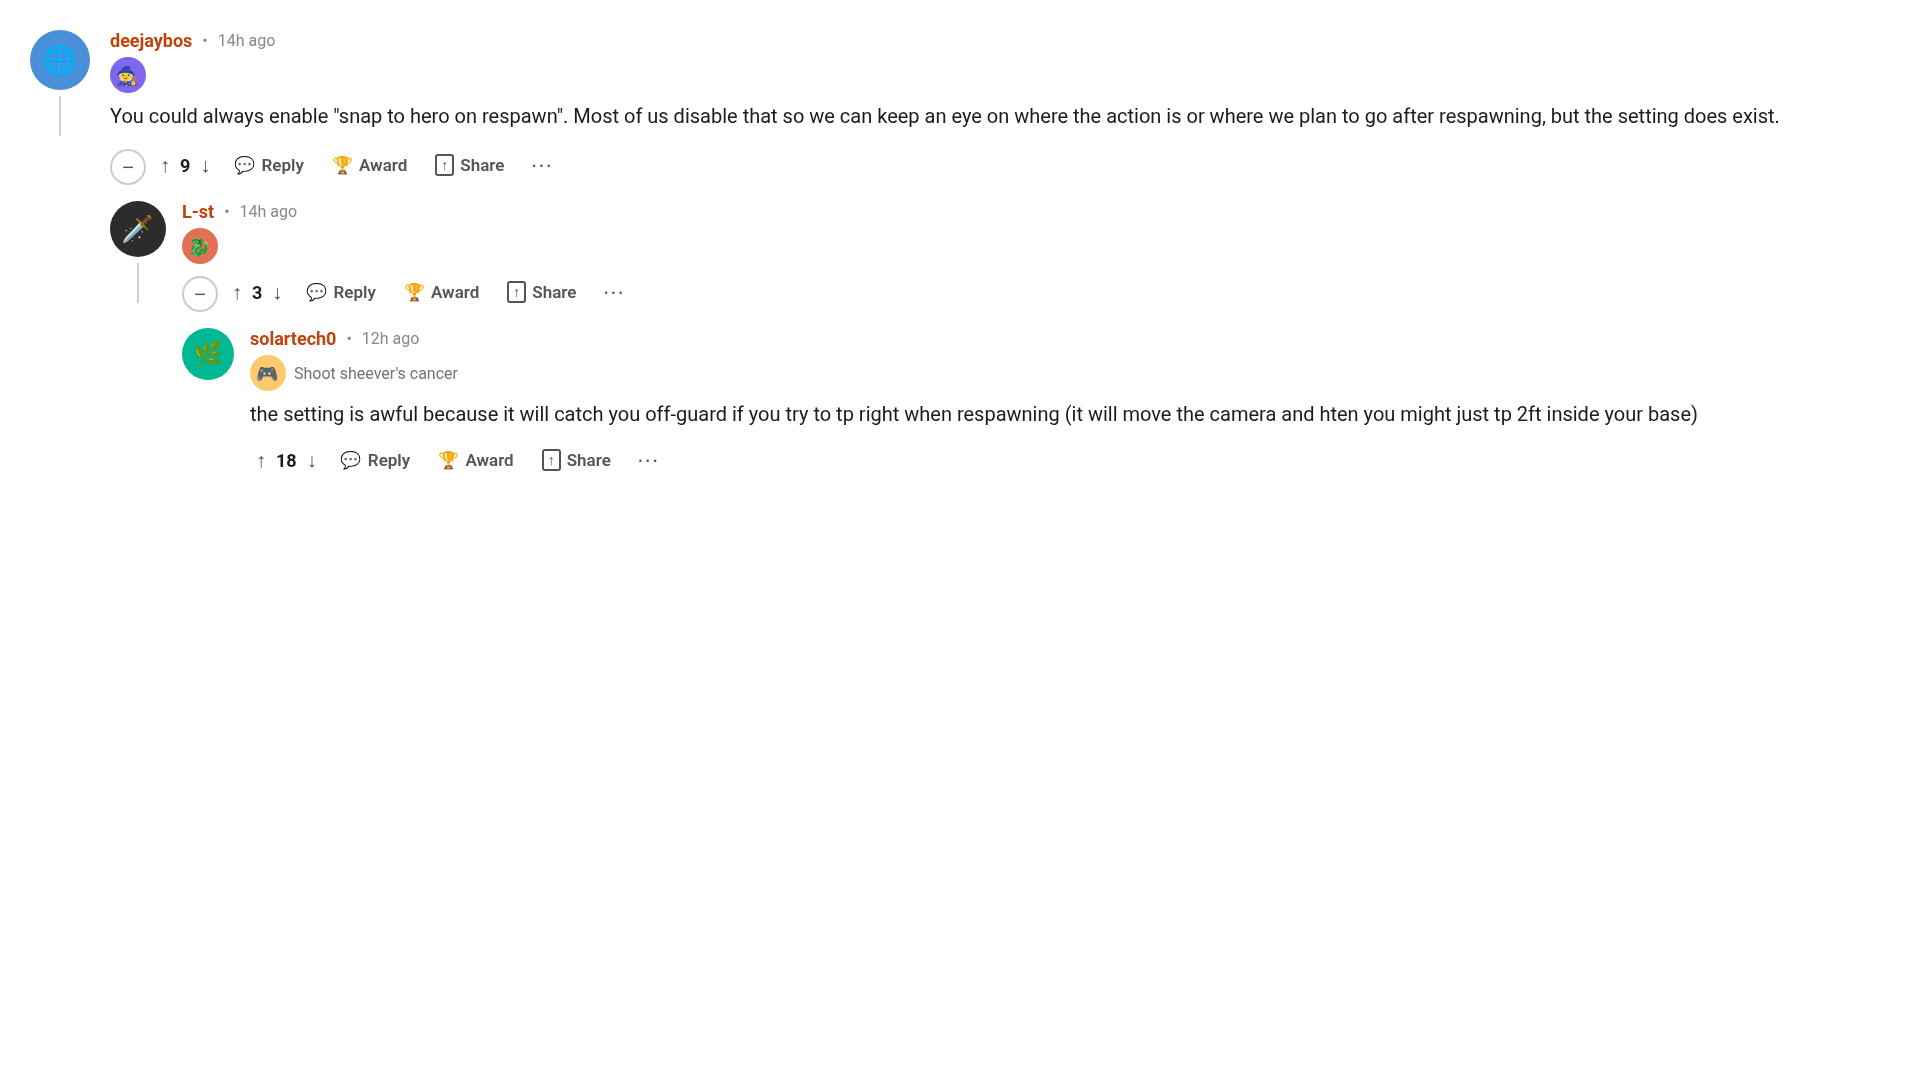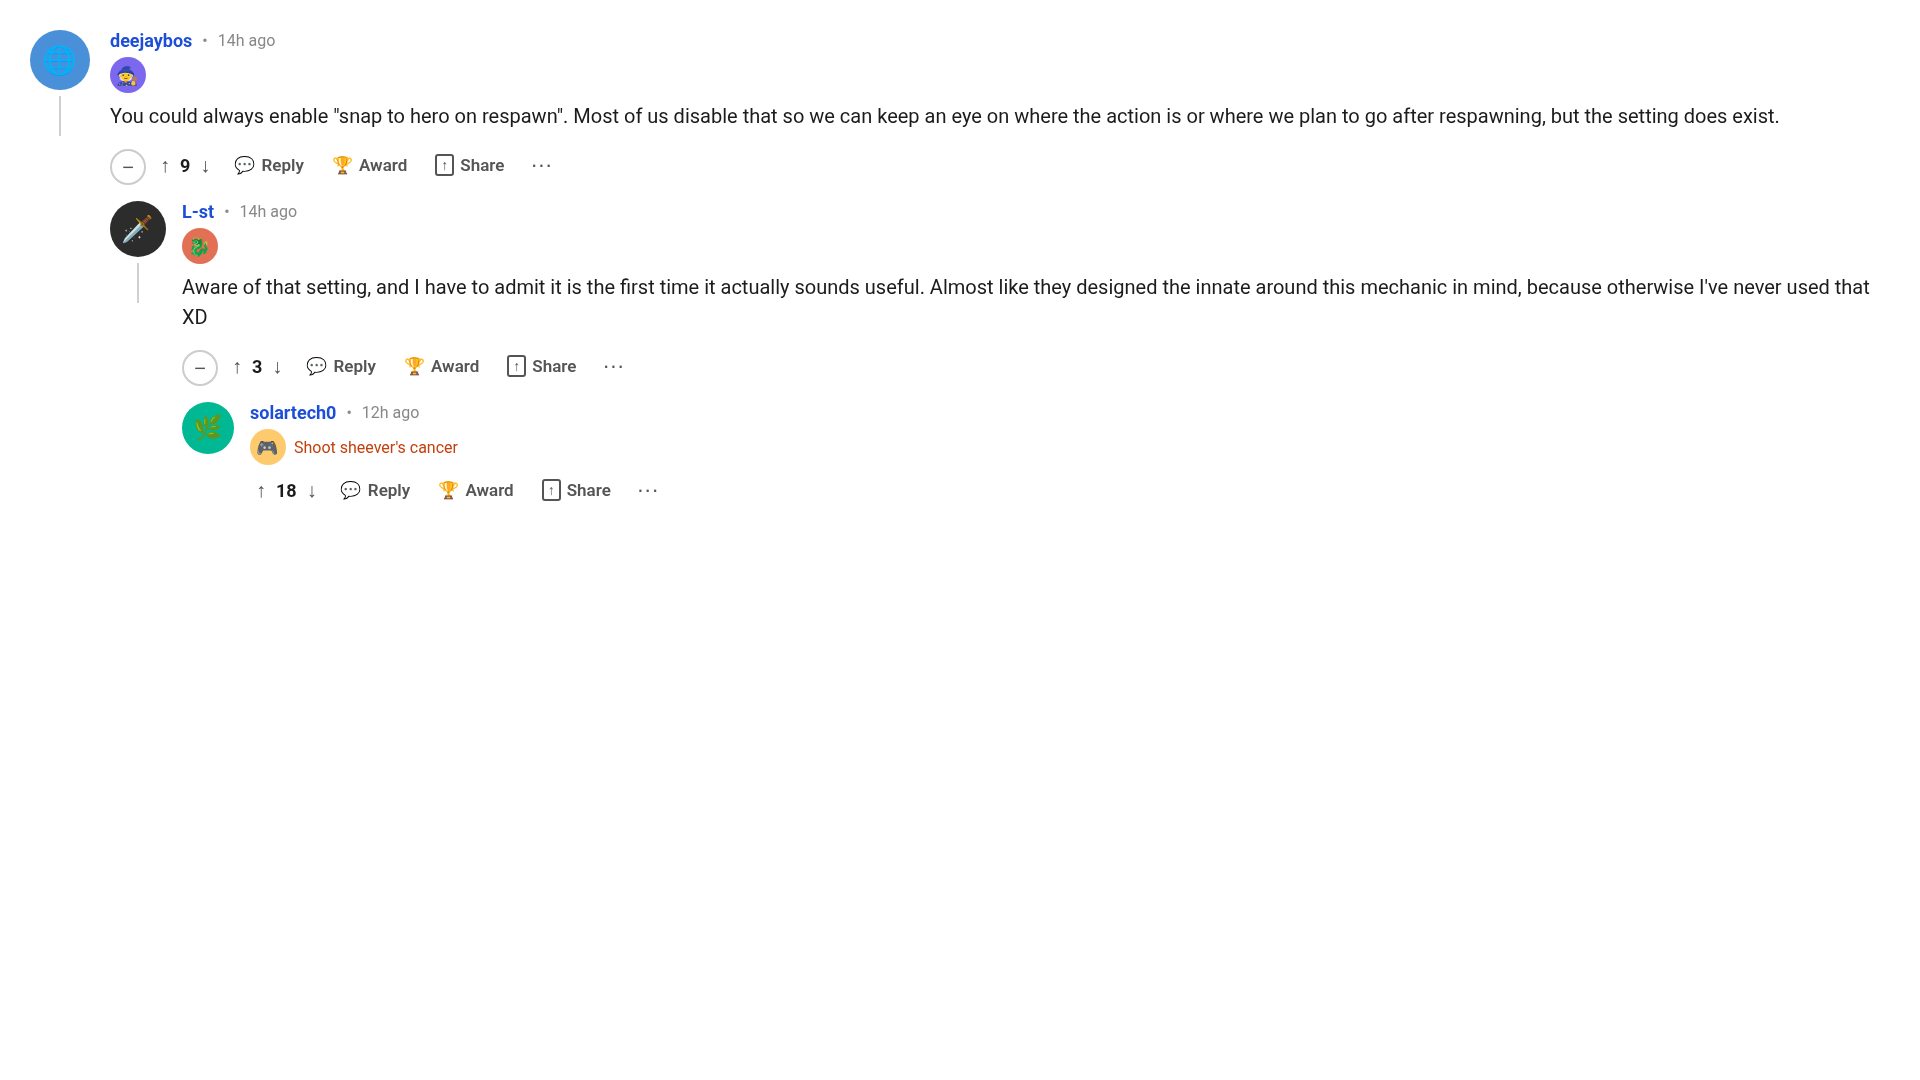--- a/index.html
+++ b/index.html
@@ -56,21 +56,21 @@
     .comment-header {
       display: flex;
       align-items: center;
       margin-bottom: 6px;
       gap: 10px;
     }
 
     .username {
       font-weight: 700;
       font-size: 18px;
-      color: #1d4ed8;
+      color: #c2410c;
     }
 
     .timestamp {
       color: #888;
       font-size: 16px;
     }
 
     .comment-text {
       font-size: 20px;
       line-height: 1.5;
@@ -230,21 +230,20 @@
           </div>
           <div class="comment-body">
             <div class="comment-header">
               <span class="username">L-st</span>
               <span class="timestamp">•</span>
               <span class="timestamp">14h ago</span>
             </div>
             <div class="flair-row">
               <div class="small-avatar" style="background:#e17055;">🐉</div>
             </div>
-            <div class="comment-text">Aware of that setting, and I have to admit it is the first time it actually sounds useful. Almost like they designed the innate around this mechanic in mind, because otherwise I've never used that XD</div>
             <div class="action-bar">
               <button class="collapse-btn" style="border-radius:50%;width:36px;height:36px;font-size:20px;">−</button>
               <div class="vote-group">
                 <button class="vote-btn">↑</button>
                 <span class="vote-count">3</span>
                 <button class="vote-btn">↓</button>
               </div>
               <button class="action-btn">
                 <span>💬</span>
                 <span>Reply</span>
@@ -266,22 +265,23 @@
                   <div class="avatar avatar-solartech" style="width:52px;height:52px;font-size:24px;">🌿</div>
                 </div>
                 <div class="comment-body">
                   <div class="comment-header">
                     <span class="username">solartech0</span>
                     <span class="timestamp">•</span>
                     <span class="timestamp">12h ago</span>
                   </div>
                   <div class="flair-row">
                     <div class="small-avatar" style="background:#fdcb6e;">🎮</div>
-                    <span style="font-size:16px;color:#c2410c;">Shoot sheever's cancer</span>
+                    <span style="font-size:16px;color:#737373;">Shoot sheever's cancer</span>
                   </div>
+                  <div class="comment-text">the setting is awful because it will catch you off-guard if you try to tp right when respawning (it will move the camera and hten you might just tp 2ft inside your base)</div>
                   <div class="action-bar">
                     <div class="vote-group">
                       <button class="vote-btn">↑</button>
                       <span class="vote-count">18</span>
                       <button class="vote-btn">↓</button>
                     </div>
                     <button class="action-btn">
                       <span>💬</span>
                       <span>Reply</span>
                     </button>

